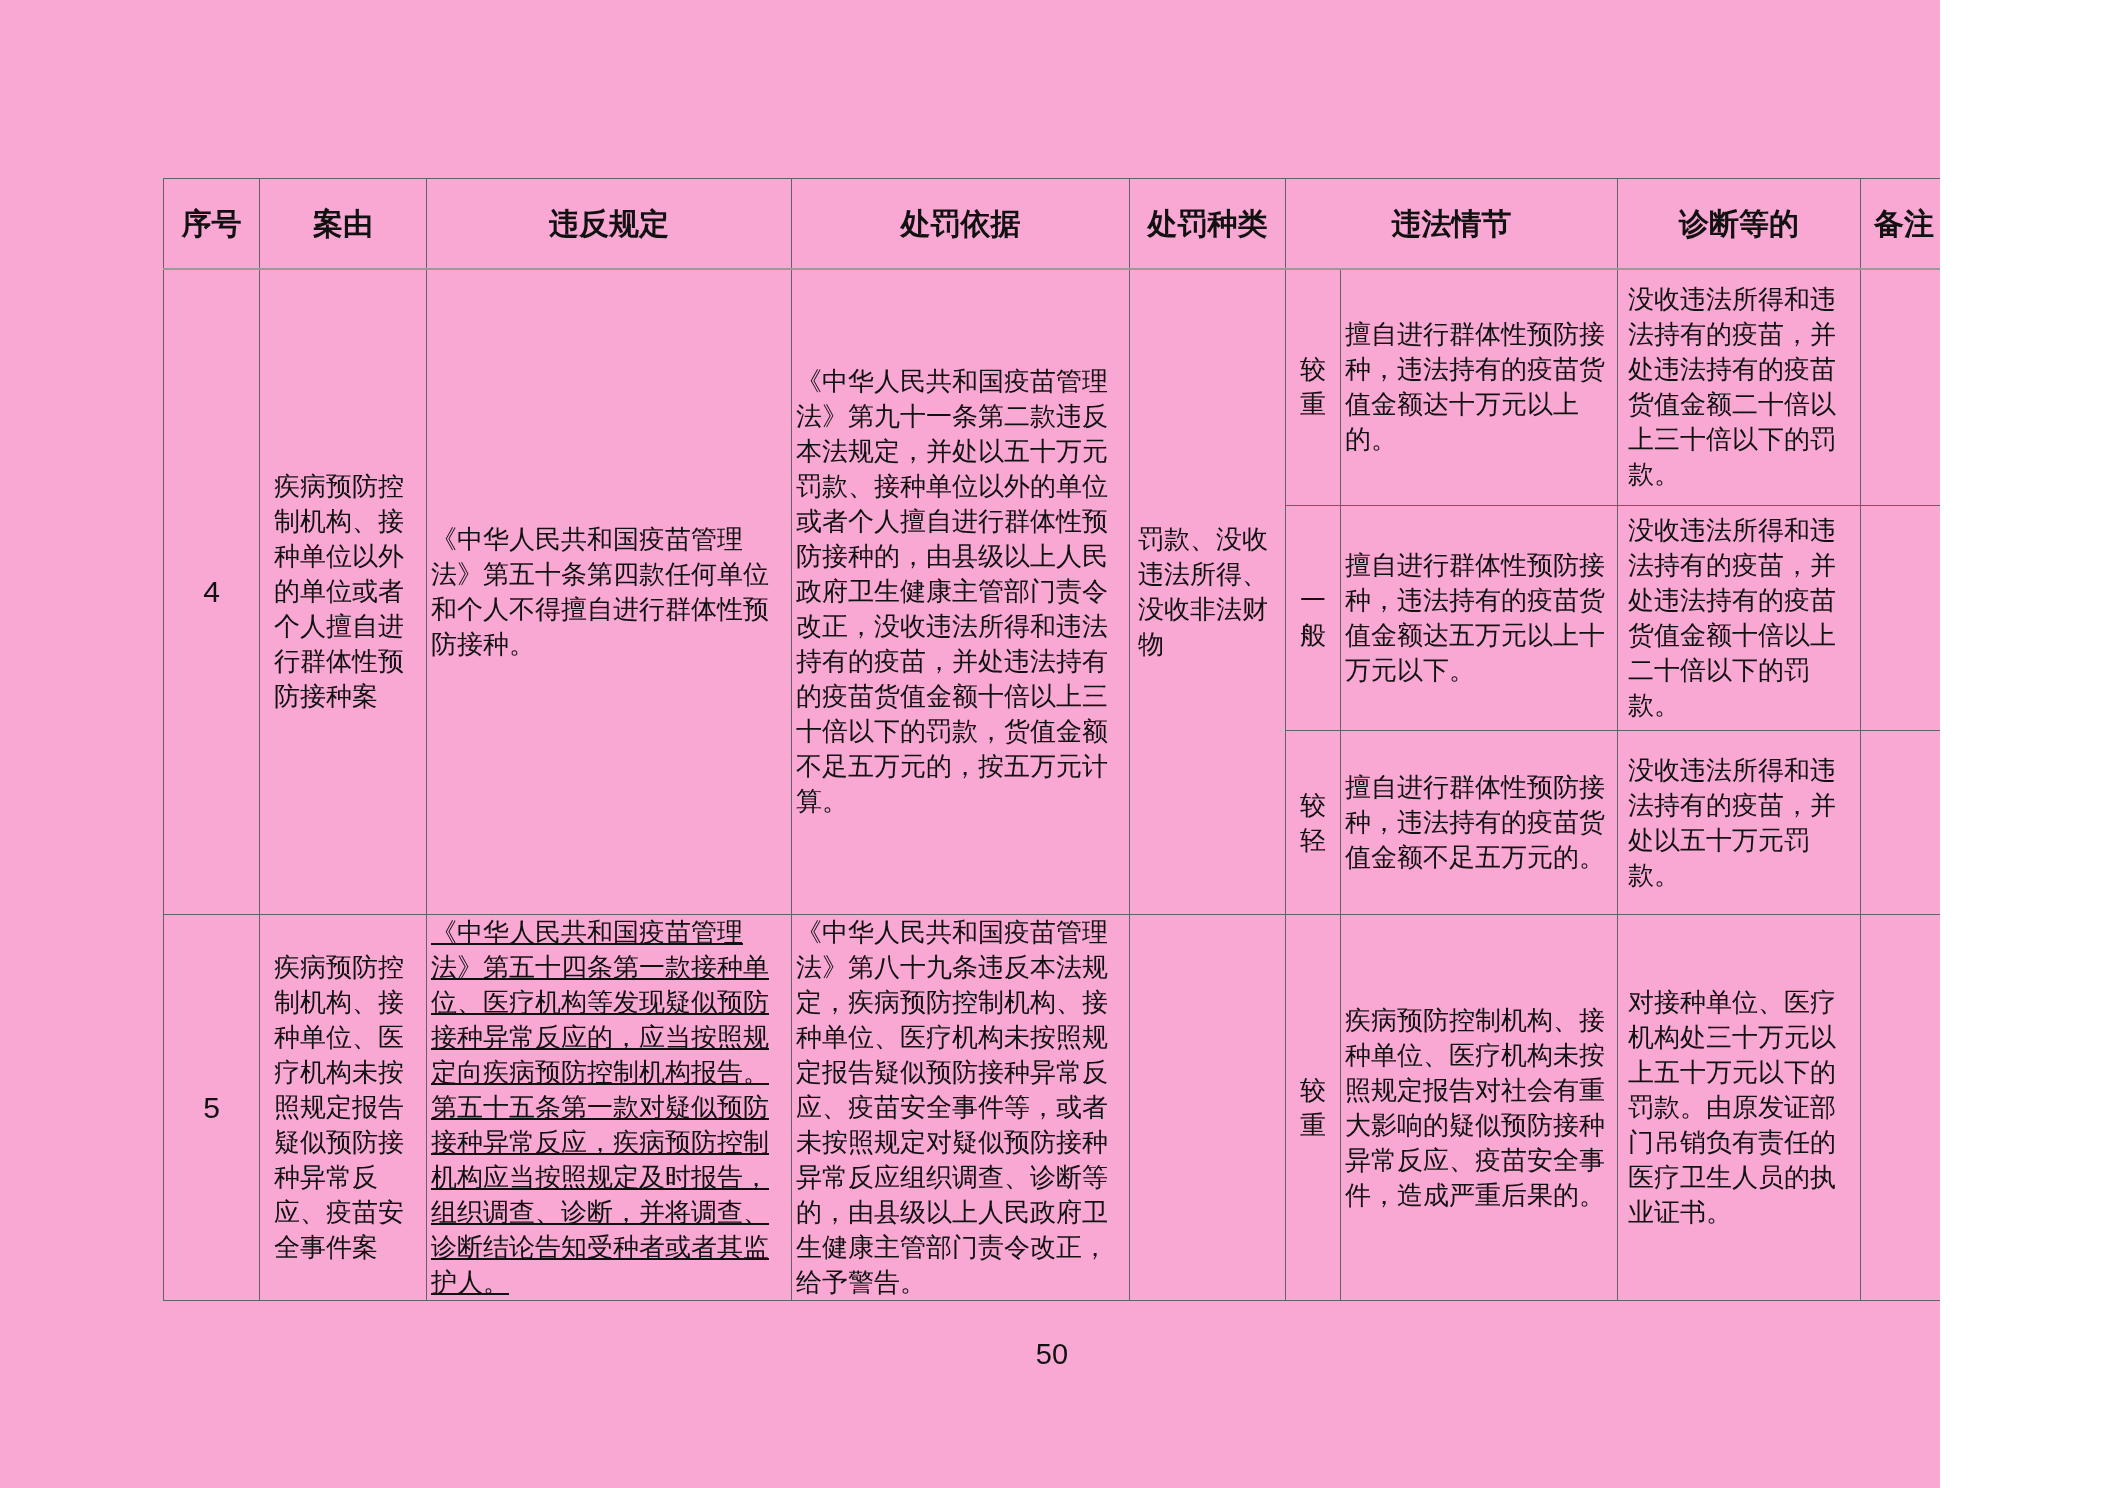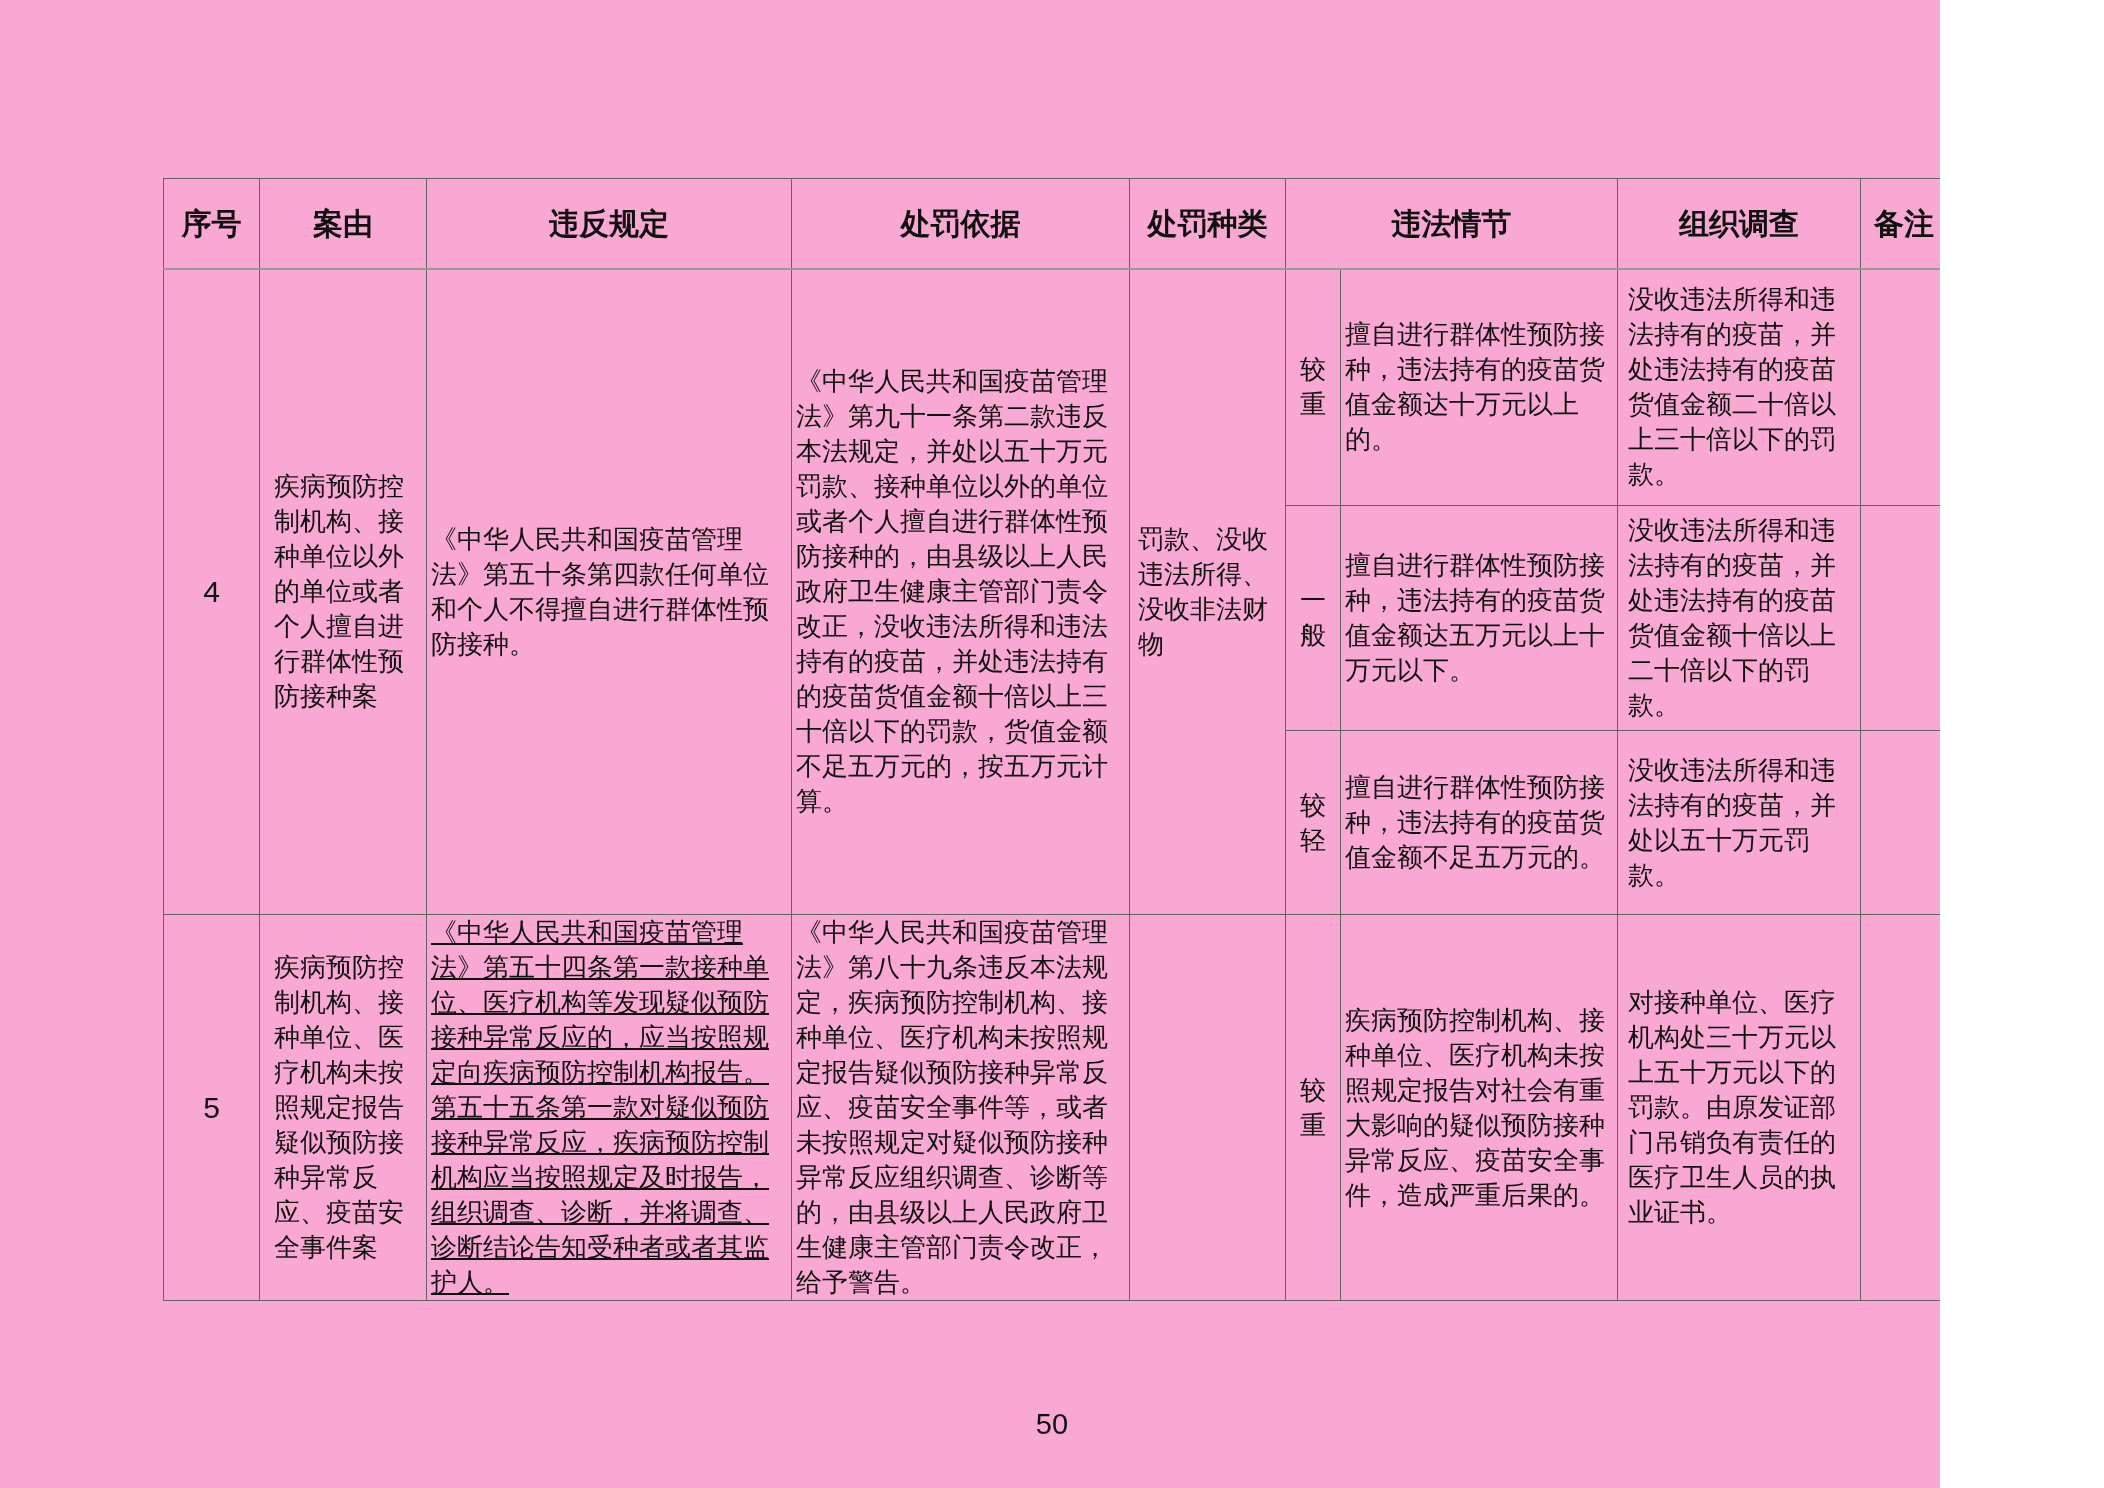--- a/index.html
+++ b/index.html
@@ -45,21 +45,21 @@
     font-family: "Liberation Sans", sans-serif;
     font-size: 30px;
   }
   td.case { padding: 0 14px; }
   td.ptype { padding: 0 8px; }
   td.sev { padding: 0 12px; text-align: center; }
   td.std { padding: 7px 10px; }
   td.pre { white-space: pre-line; text-decoration: underline; }
   .page-number {
     position: absolute;
-    top: 1408px;
+    top: 1338px;
     left: 0;
     width: 2104px;
     text-align: center;
     font-family: "Liberation Sans", sans-serif;
     font-size: 29px;
     color: #111111;
   }
 </style>
 </head>
 <body>
@@ -80,21 +80,21 @@
     </colgroup>
 
     <tbody>
         <tr style="height:90px">
       <th>序号</th>
       <th>案由</th>
       <th>违反规定</th>
       <th>处罚依据</th>
       <th>处罚种类</th>
       <th colspan="2">违法情节</th>
-      <th>组织调查</th>
+      <th>诊断等的</th>
       <th>备注</th>
     </tr>
 
     <tr style="height:237px">
       <td class="num" rowspan="3">4</td>
       <td class="case" rowspan="3">疾病预防控制机构、接种单位以外的单位或者个人擅自进行群体性预防接种案</td>
       <td rowspan="3">《中华人民共和国疫苗管理法》第五十条第四款任何单位和个人不得擅自进行群体性预防接种。</td>
       <td rowspan="3">《中华人民共和国疫苗管理法》第九十一条第二款违反本法规定，并处以五十万元罚款、接种单位以外的单位或者个人擅自进行群体性预防接种的，由县级以上人民政府卫生健康主管部门责令改正，没收违法所得和违法持有的疫苗，并处违法持有的疫苗货值金额十倍以上三十倍以下的罚款，货值金额不足五万元的，按五万元计算。</td>
       <td class="ptype" rowspan="3">罚款、没收违法所得、没收非法财物</td>
       <td class="sev">较重</td>

